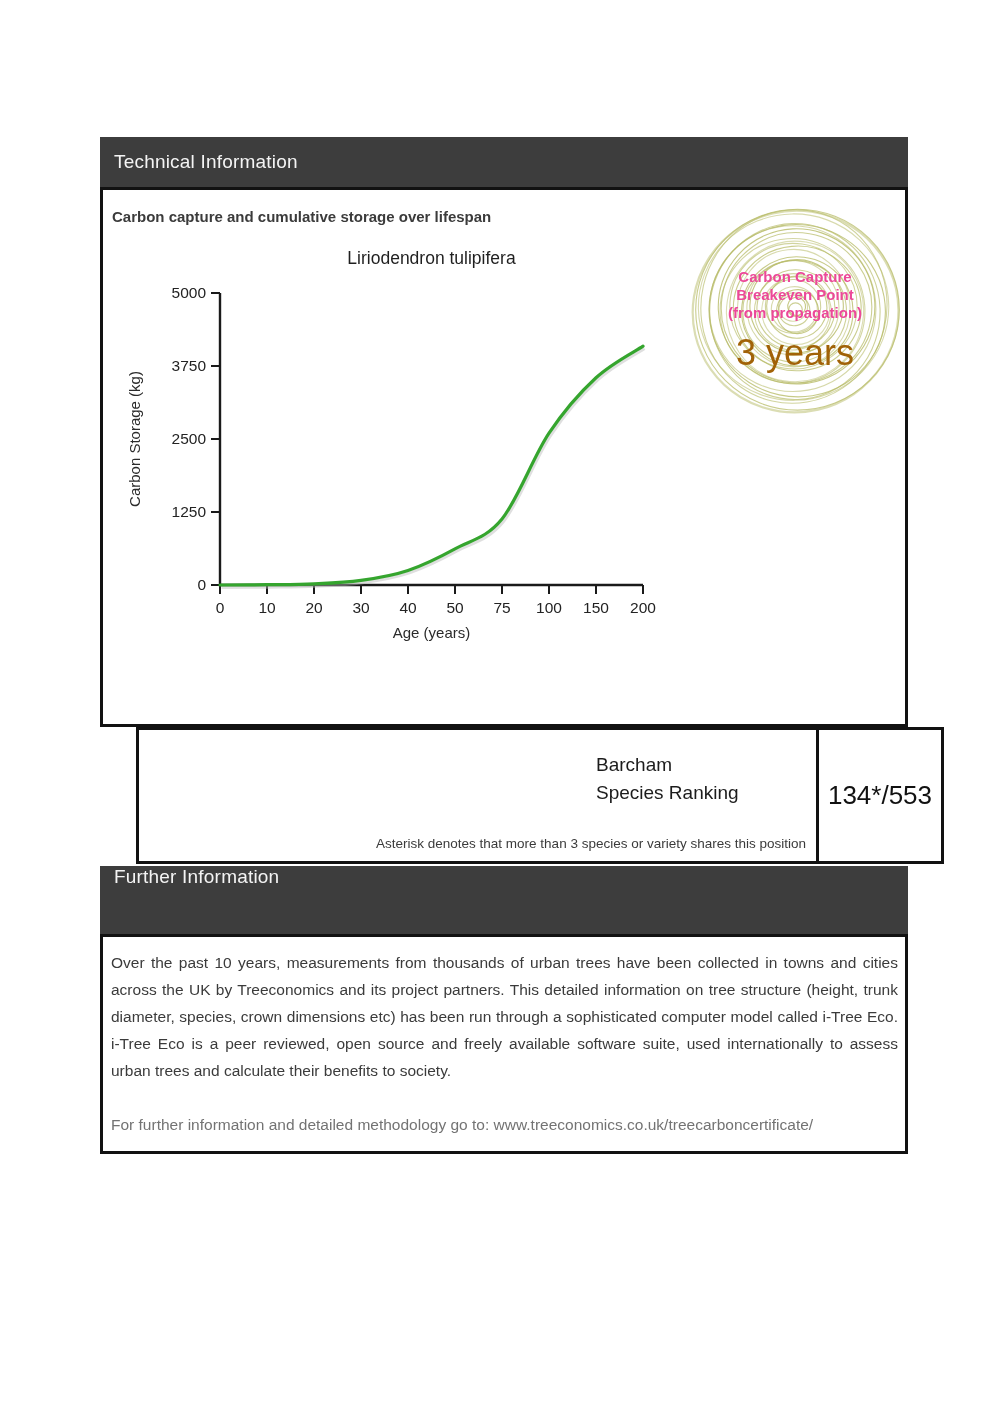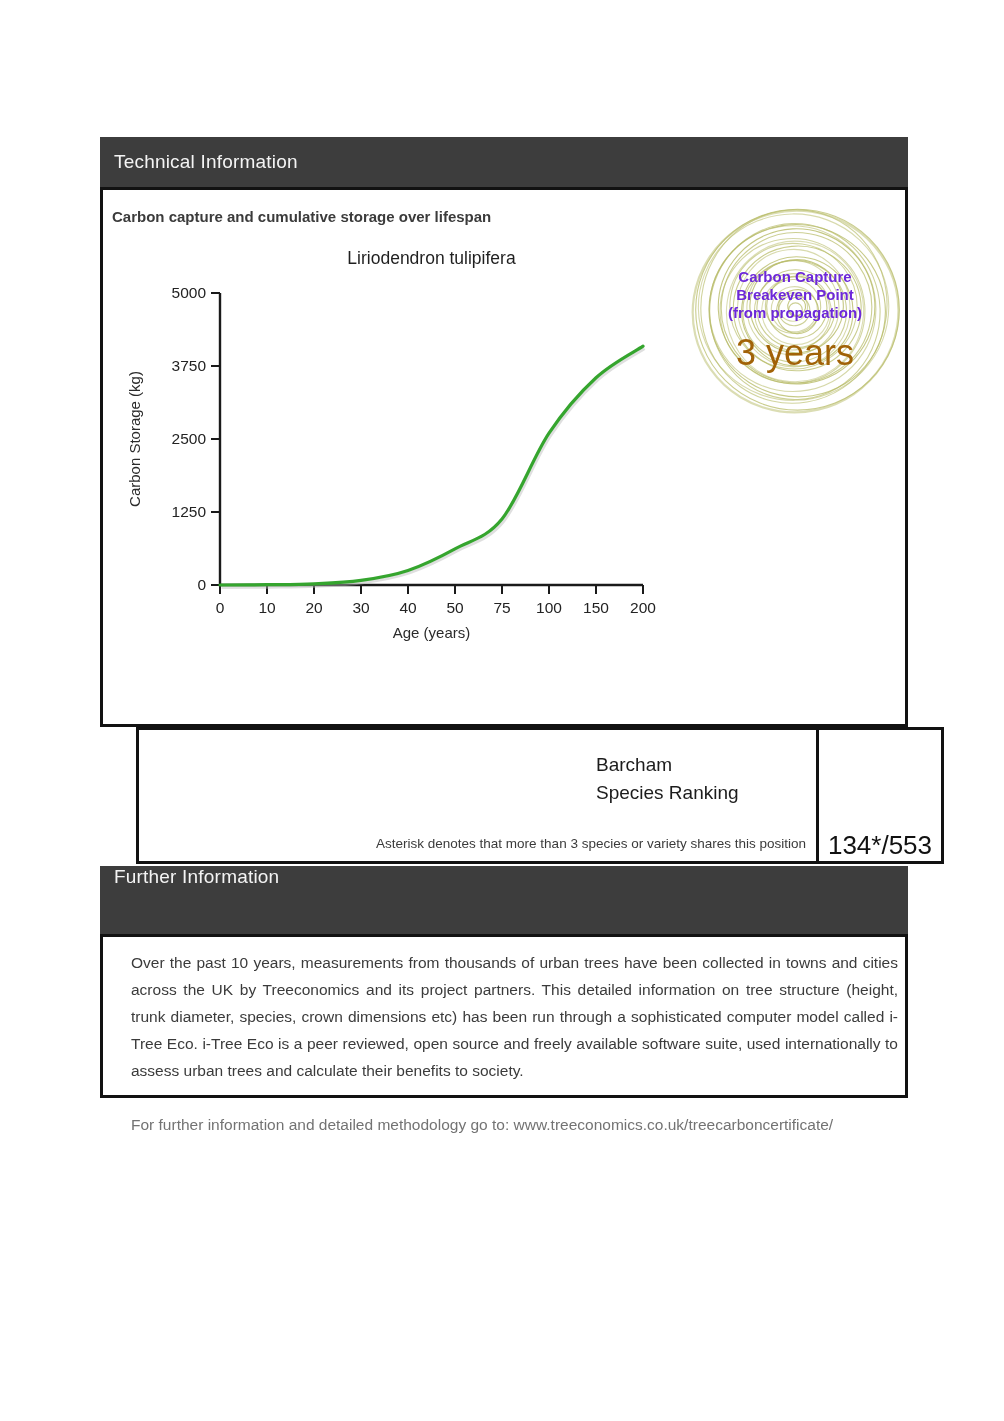--- a/index.html
+++ b/index.html
@@ -11,32 +11,32 @@
   .tech-bar span{padding:14px 0 0 14px;}
   .further-bar{top:866px;height:68px;}
   .further-bar span{padding:0 0 0 14px;}
   .box{position:absolute;left:100px;width:808px;background:#ffffff;border:3px solid #121212;box-sizing:border-box;}
   .chart-box{top:187px;height:540px;}
   .subtitle{position:absolute;left:9px;top:18px;font-size:15px;font-weight:bold;color:#3b3b3b;}
   #chart{position:absolute;left:7px;top:41px;}
   .badge{position:absolute;left:584px;top:12px;width:216px;height:216px;}
   #badge-rings{position:absolute;left:0;top:0;}
   .badge-text{position:absolute;left:0;top:0;width:216px;text-align:center;}
-  .badge-line{font-size:15px;font-weight:bold;color:#6d28d9;line-height:18px;}
+  .badge-line{font-size:15px;font-weight:bold;color:#ec4899;line-height:18px;}
   .badge-line:first-child{margin-top:66px;}
   .badge-value{font-size:36px;color:#a16207;margin-top:10px;font-weight:normal;}
   .caption{position:absolute;left:9px;top:481px;width:790px;font-size:15px;line-height:22px;color:#3b3b3b;}
   .rank-row{position:absolute;left:100px;top:727px;width:808px;height:137px;display:flex;padding-left:36px;}
   .rank-left{position:relative;width:680px;height:137px;background:#fff;border:3px solid #121212;border-right:none;box-sizing:border-box;}
   .rank-right{position:relative;width:128px;height:137px;background:#fff;border:3px solid #121212;box-sizing:border-box;
-              display:flex;align-items:flex-end;justify-content:center;}
+              display:flex;align-items:center;justify-content:center;}
   .rank-label{position:absolute;left:457px;top:21px;font-size:19px;line-height:28px;color:#1c1c1c;}
   .rank-footnote{position:absolute;right:10px;bottom:10px;font-size:13.5px;color:#3b3b3b;}
   .rank-value{font-size:26px;color:#111;}
-  .further-box{top:934px;height:164px;padding:12px 7px 0 28px;}
+  .further-box{top:934px;height:220px;padding:12px 7px 0 8px;}
   .further-para{margin:0;font-size:15.5px;line-height:27px;text-align:justify;color:#3b3b3b;}
   .further-link{margin:27px 0 0 0;font-size:15.5px;line-height:27px;color:#737373;}
   svg text{font-family:"Liberation Sans", sans-serif;}
 </style>
 </head>
 <body>
 
 <div class="page">
 
   <div class="bar tech-bar">

